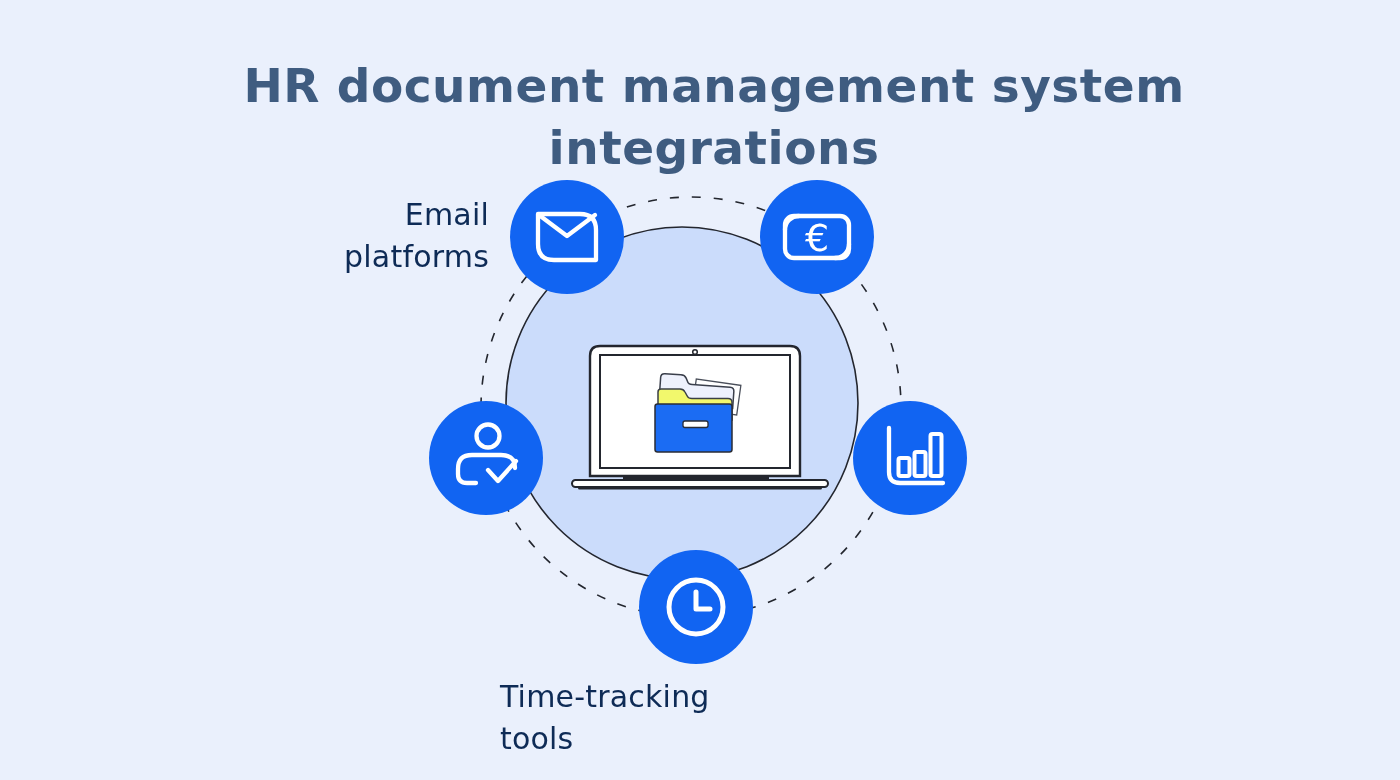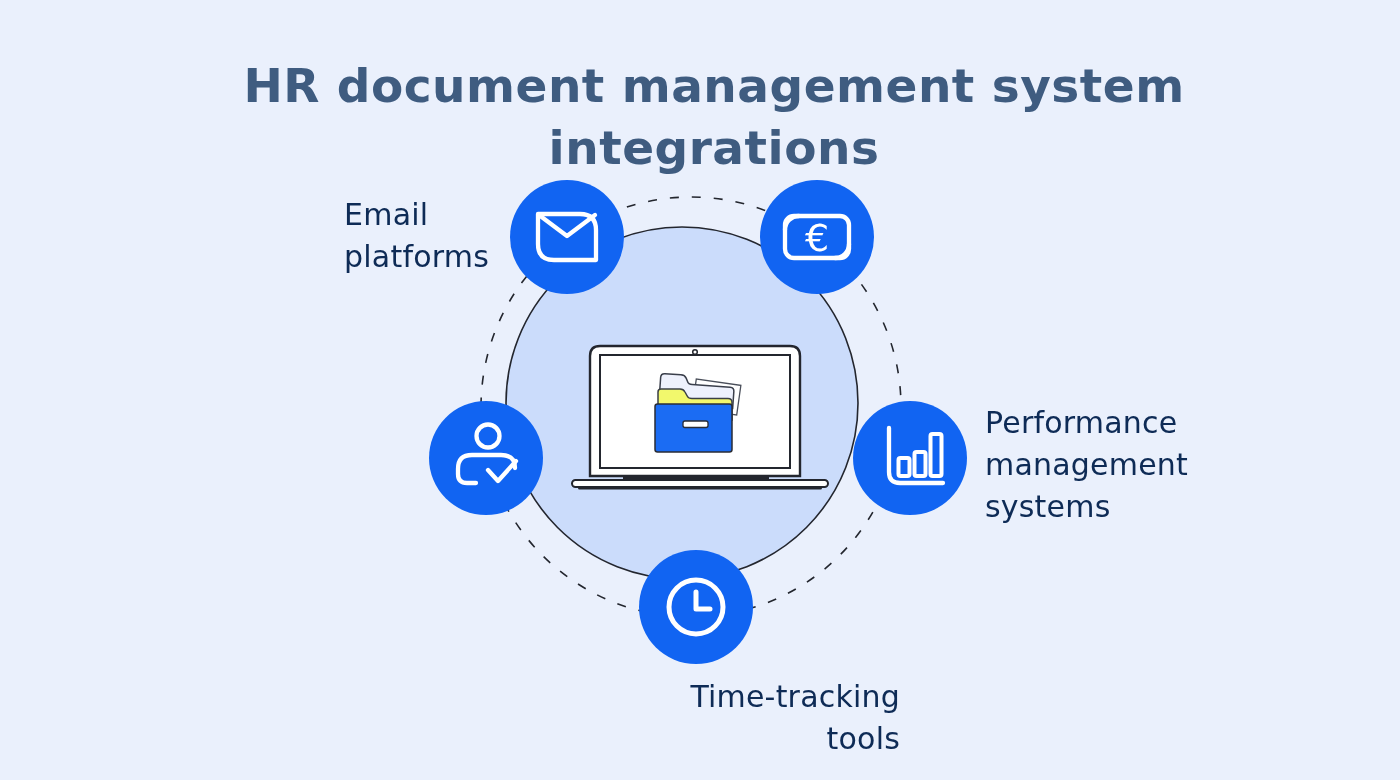--- a/index.html
+++ b/index.html
@@ -12,22 +12,22 @@
     position:absolute; top:24px; left:0; width:100%;
     text-align:center; font-size:47px; font-weight:700;
     color:var(--title_text,#3f5c80); line-height:1.3;
     white-space:pre-line; letter-spacing:.5px;margin-left:14px;
   }
   .label {
     position:absolute; font-size:30px; font-weight:500;
     color:var(--label_text,#0e2b56); line-height:1.4;
     white-space:pre-line; letter-spacing:.2px;
   }
-  .label.align-right { }
-  .label.align-center { text-align:right; }
+  .label.align-right { text-align:right; }
+  .label.align-center { text-align:left; }
   .rings { position:absolute; left:0; top:0; pointer-events:none; }
   .ring-dashed { fill:none; stroke:var(--outline,#23262e); stroke-width:1.6; stroke-dasharray:9 13; }
   .ring-inner  { fill:var(--inner_circle_fill,#cbdcfb); stroke:var(--outline,#23262e); stroke-width:1.6; }
   .icon-circle { position:absolute; width:114px; height:114px; }
   .icon-circle svg { display:block; width:114px; height:114px; }
   .disc { fill:var(--node_circle,#1164f2); }
   .stroke-icon { stroke:var(--icon_stroke,#ffffff); fill:none; stroke-width:4.3; stroke-linecap:round; stroke-linejoin:round; }
   .euro-glyph { fill:var(--icon_stroke,#ffffff); font-family:"DejaVu Sans",sans-serif; font-size:38px; }
   .laptop { position:absolute; left:570px; top:340px; }
   .lp-outline { fill:#ffffff; stroke:var(--outline,#23262e); stroke-width:2.4; }
@@ -97,23 +97,20 @@
 
   <div class="icon-circle" style="left:853px; top:401px">
     <svg viewBox="-57 -57 114 114">
       <circle class="disc" cx="0" cy="0" r="57"></circle>
       <path class="stroke-icon" d="M -21 -30 L -21 14 Q -21 25 -10 25 L 33 25"></path>
       <rect class="stroke-icon" style="stroke-width:4" x="-11.5" y="0" width="11" height="18" rx="2"></rect>
       <rect class="stroke-icon" style="stroke-width:4" x="4.5" y="-6" width="11" height="24" rx="2"></rect>
       <rect class="stroke-icon" style="stroke-width:4" x="20.5" y="-24" width="11" height="42" rx="2"></rect>
     </svg>
   </div>
-  <div class="label" style="left:985px; top:402px">Performance
-management
-systems</div>
 
   <div class="icon-circle" style="left:639px; top:550px">
     <svg viewBox="-57 -57 114 114">
       <circle class="disc" cx="0" cy="0" r="57"></circle>
       <circle class="stroke-icon" style="stroke-width:5" cx="0" cy="0" r="27"></circle>
       <path class="stroke-icon" style="stroke-width:5" d="M 0 -15 L 0 2 L 14 2"></path>
     </svg>
   </div>
   <div class="label align-center" style="left:500px; top:676px; width:400px">Time-tracking
 tools</div>

